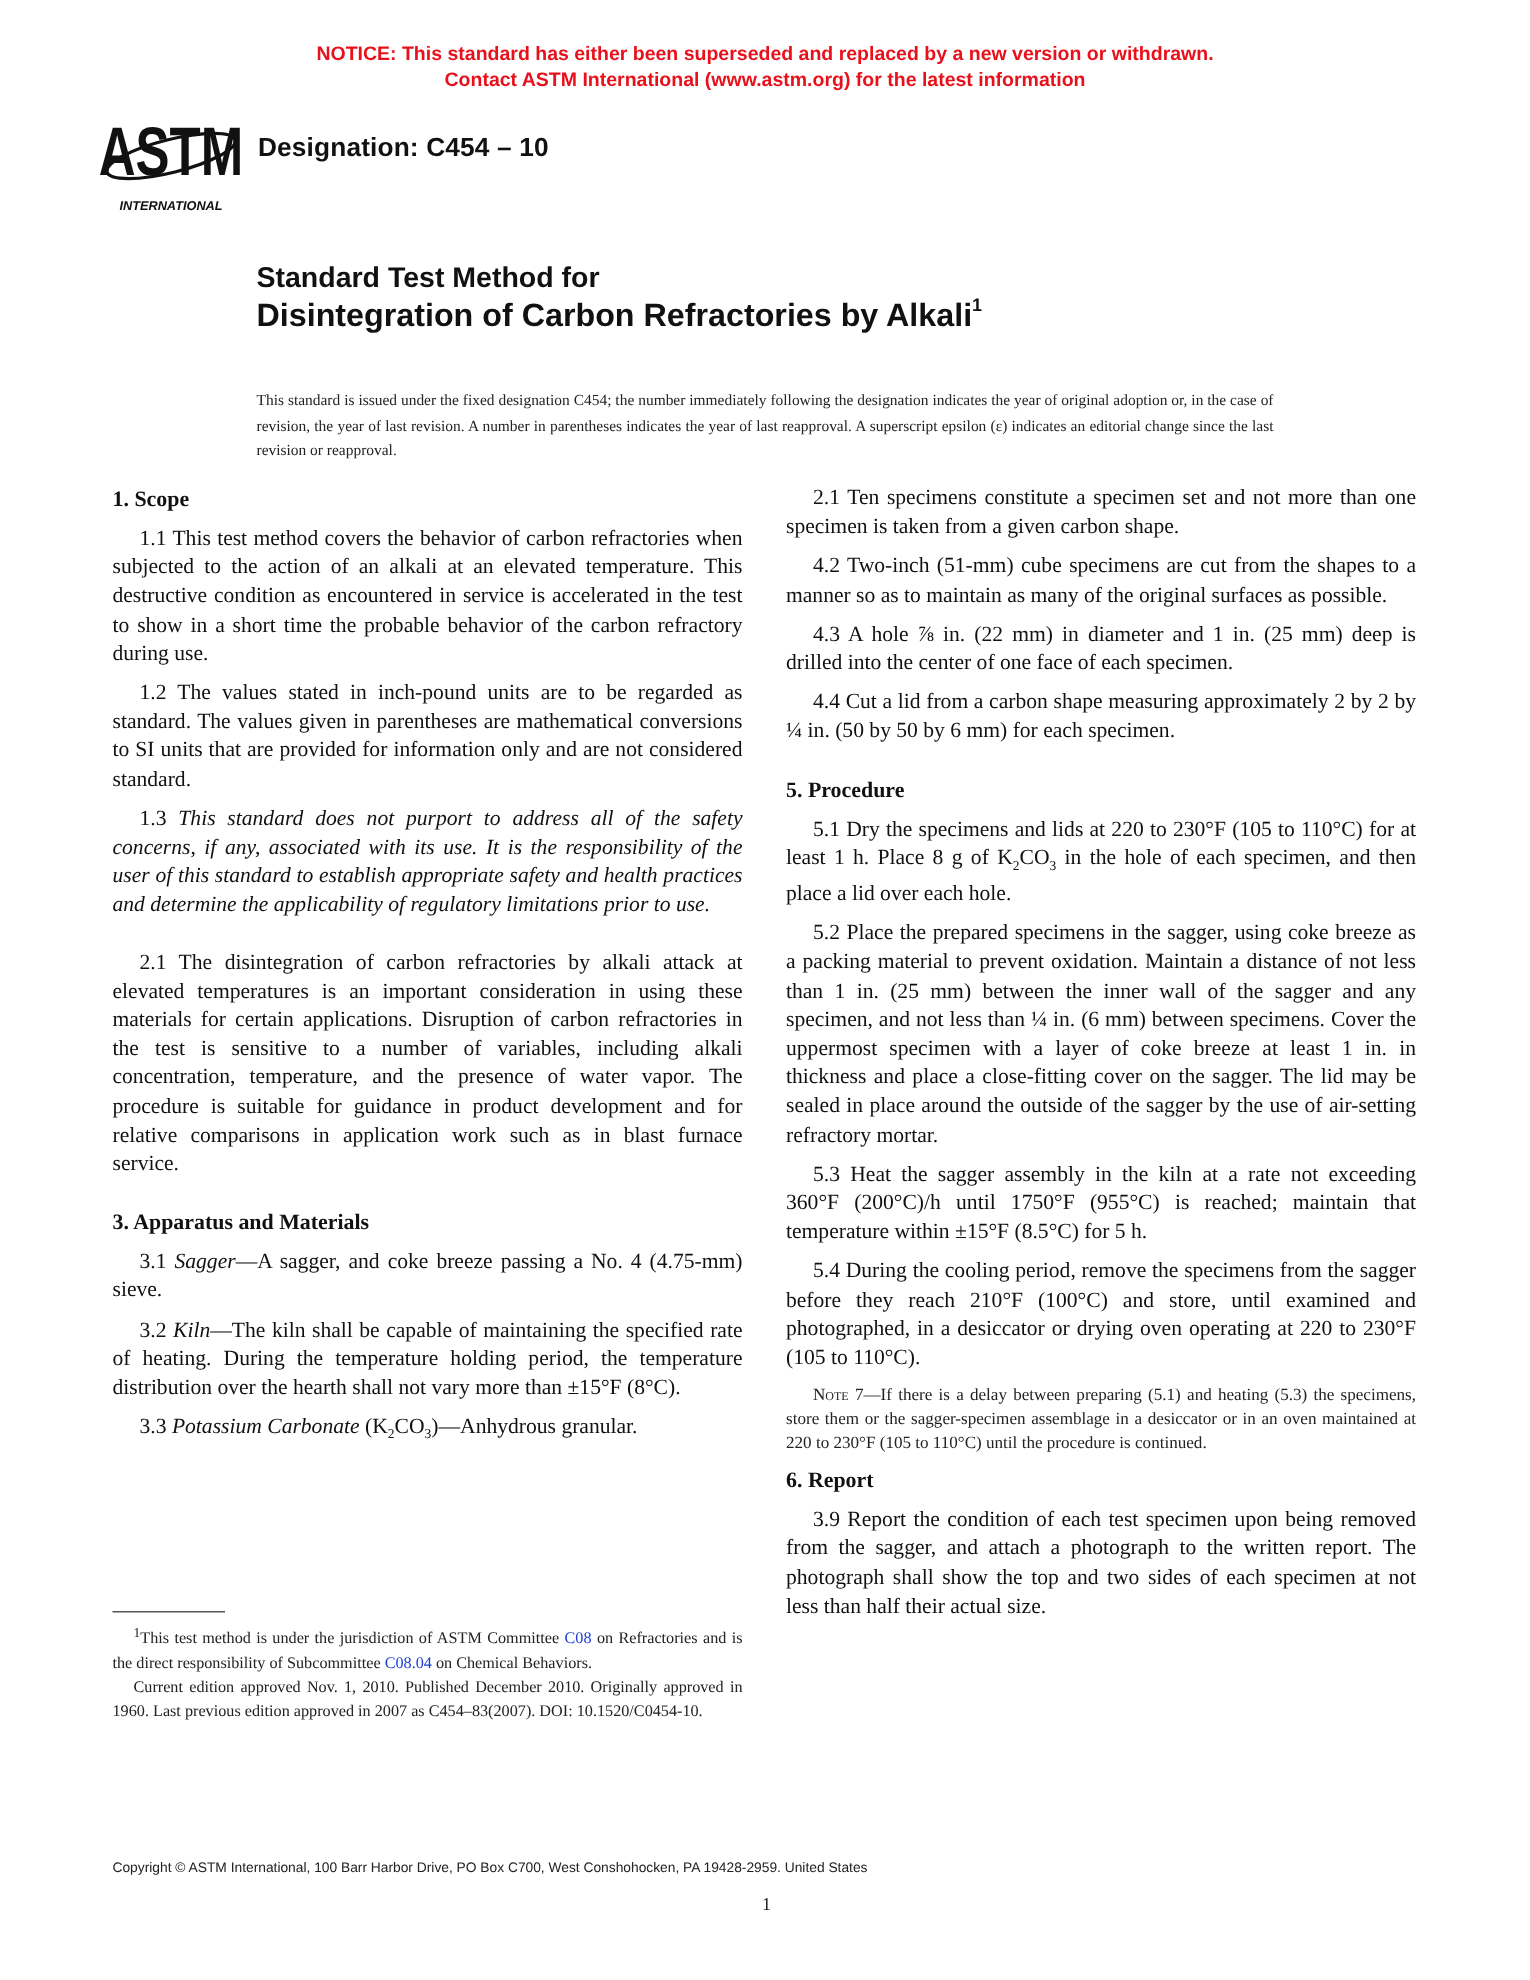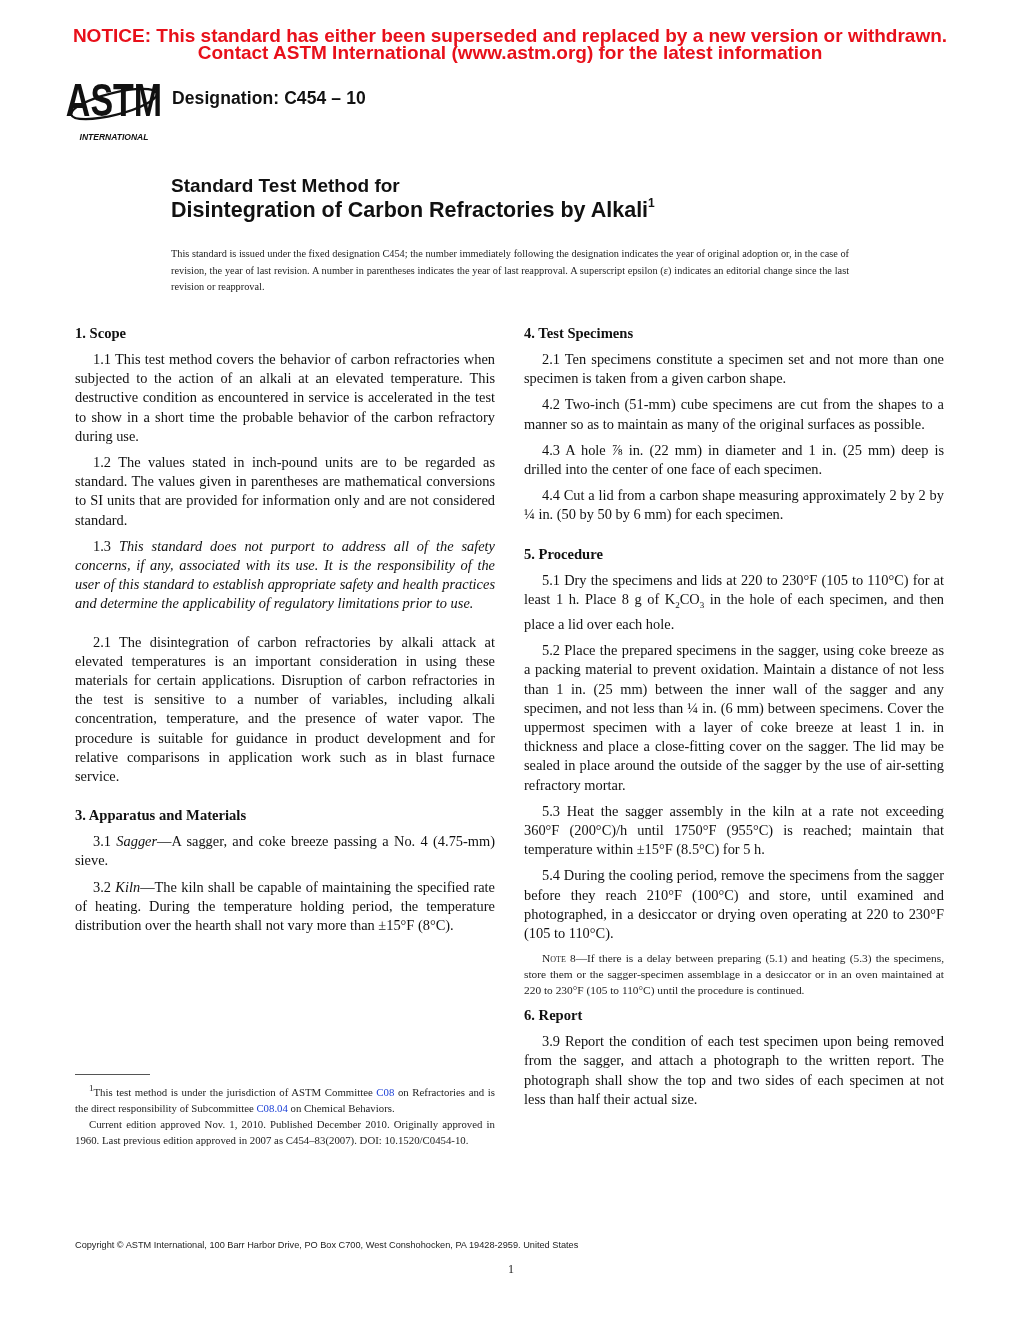--- a/index.html
+++ b/index.html
@@ -1,27 +1,27 @@
 <!DOCTYPE html>
 <html><head>
   <meta charset="utf-8">
   <style>
     html, body { margin: 0; padding: 0; background: #ffffff; }
     body { width: 1020px; height: 1320px; position: relative; overflow: hidden; color: #111; }
     .notice { position: absolute; top: 27px; left: 0; width: 1020px; text-align: center; color: #e8101a;
-      font-family: "Liberation Sans", sans-serif; font-weight: bold; font-size: 19px; line-height: 17px; }
+      font-family: "Liberation Sans", sans-serif; font-weight: bold; font-size: 13px; line-height: 17px; }
     .logo { position: absolute; left: 66px; top: 76px; width: 96px; height: 68px; }
     .designation { position: absolute; left: 172px; top: 88px; font-family: "Liberation Sans", sans-serif;
       font-size: 17.5px; font-weight: bold; color: #111; letter-spacing: 0.1px; text-align: center; }
     .title1 { position: absolute; left: 171px; top: 175px; font-family: "Liberation Sans", sans-serif;
       font-weight: bold; font-size: 19px; }
     .title2 { position: absolute; left: 171px; top: 198px; font-family: "Liberation Sans", sans-serif;
       font-weight: bold; font-size: 21.5px; }
     .title2 sup { font-size: 12px; position: relative; top: -2px; }
-    .preamble { position: absolute; left: 171px; top: 246px; width: 678px; font-family: "Liberation Serif", serif;
+    .preamble { position: absolute; left: 171px; top: 260px; width: 678px; font-family: "Liberation Serif", serif;
       font-size: 10.3px; line-height: 16.5px; text-align: justify; color: #222; }
     .col { position: absolute; top: 323px; width: 420px; font-family: "Liberation Serif", serif;
       font-size: 14.4px; line-height: 19.2px; text-align: justify; color: #111; }
     .col.left { left: 75px; }
     .col.right { left: 524px; }
     .col h2 { font-family: "Liberation Serif", serif; font-weight: bold; font-size: 14.6px; margin: 0 0 7px 0; line-height: 20px; }
     .col p { margin: 0 0 7px 0; text-indent: 18px; }
     .col p.it em { font-style: italic; }
     .col .sec-gap { height: 12px; }
     .note { font-size: 11.4px; line-height: 16px; text-indent: 18px; margin: 0 0 12px 0; color: #222; }
@@ -67,41 +67,41 @@
   <p>1.2  The values stated in inch-pound units are to be regarded as standard. The values given in parentheses are mathematical conversions to SI units that are provided for information only and are not considered standard.</p>
   <p class="it"><span>1.3 </span><em>This standard does not purport to address all of the safety concerns, if any, associated with its use. It is the responsibility of the user of this standard to establish appropriate safety and health practices and determine the applicability of regulatory limitations prior to use.</em></p>
   <div class="sec-gap"></div>
 
   <p>2.1  The disintegration of carbon refractories by alkali attack at elevated temperatures is an important consideration in using these materials for certain applications. Disruption of carbon refractories in the test is sensitive to a number of variables, including alkali concentration, temperature, and the presence of water vapor. The procedure is suitable for guidance in product development and for relative comparisons in application work such as in blast furnace service.</p>
   <div class="sec-gap"></div>
 
   <h2>3.  Apparatus and Materials</h2>
   <p><span>3.1 </span><em>Sagger</em><span>—A sagger, and coke breeze passing a No. 4 (4.75-mm) sieve.</span></p>
   <p><span>3.2 </span><em>Kiln</em><span>—The kiln shall be capable of maintaining the specified rate of heating. During the temperature holding period, the temperature distribution over the hearth shall not vary more than ±15°F (8°C).</span></p>
+  <p><span>3.3 </span><em>Potassium Carbonate</em><span> (K</span><sub>2</sub><span>CO</span><sub>3</sub><span>)—Anhydrous granular.</span></p>
 </div>
 
 <div class="footnote-rule"></div>
 <div class="footnotes">
   <p><sup>1</sup><span>This test method is under the jurisdiction of ASTM Committee </span><a>C08</a><span> on Refractories and is the direct responsibility of Subcommittee </span><a>C08.04</a><span> on Chemical Behaviors.</span></p>
   <p>Current edition approved Nov. 1, 2010. Published December 2010. Originally approved in 1960. Last previous edition approved in 2007 as C454–83(2007). DOI: 10.1520/C0454-10.</p>
 </div>
 
 <div class="col right">
-  <h2>4.  Test Specimens</h2>
   <p>2.1  Ten specimens constitute a specimen set and not more than one specimen is taken from a given carbon shape.</p>
   <p>4.2  Two-inch (51-mm) cube specimens are cut from the shapes to a manner so as to maintain as many of the original surfaces as possible.</p>
   <p>4.3  A hole ⅞ in. (22 mm) in diameter and 1 in. (25 mm) deep is drilled into the center of one face of each specimen.</p>
   <p>4.4  Cut a lid from a carbon shape measuring approximately 2 by 2 by ¼ in. (50 by 50 by 6 mm) for each specimen.</p>
   <div class="sec-gap"></div>
 
   <h2>5.  Procedure</h2>
   <p><span>5.1  Dry the specimens and lids at 220 to 230°F (105 to 110°C) for at least 1 h. Place 8 g of K</span><sub>2</sub><span>CO</span><sub>3</sub><span> in the hole of each specimen, and then place a lid over each hole.</span></p>
   <p>5.2  Place the prepared specimens in the sagger, using coke breeze as a packing material to prevent oxidation. Maintain a distance of not less than 1 in. (25 mm) between the inner wall of the sagger and any specimen, and not less than ¼ in. (6 mm) between specimens. Cover the uppermost specimen with a layer of coke breeze at least 1 in. in thickness and place a close-fitting cover on the sagger. The lid may be sealed in place around the outside of the sagger by the use of air-setting refractory mortar.</p>
   <p>5.3  Heat the sagger assembly in the kiln at a rate not exceeding 360°F (200°C)/h until 1750°F (955°C) is reached; maintain that temperature within ±15°F (8.5°C) for 5 h.</p>
   <p>5.4  During the cooling period, remove the specimens from the sagger before they reach 210°F (100°C) and store, until examined and photographed, in a desiccator or drying oven operating at 220 to 230°F (105 to 110°C).</p>
-  <p class="note"><span class="small-caps">Note 8</span><span>—If there is a delay between preparing (5.1) and heating (5.3) the specimens, store them or the sagger-specimen assemblage in a desiccator or in an oven maintained at 220 to 230°F (105 to 110°C) until the procedure is continued.</span></p>
+  <p class="note"><span class="small-caps">Note 7</span><span>—If there is a delay between preparing (5.1) and heating (5.3) the specimens, store them or the sagger-specimen assemblage in a desiccator or in an oven maintained at 220 to 230°F (105 to 110°C) until the procedure is continued.</span></p>
 
   <h2>6.  Report</h2>
   <p>3.9  Report the condition of each test specimen upon being removed from the sagger, and attach a photograph to the written report. The photograph shall show the top and two sides of each specimen at not less than half their actual size.</p>
 </div>
 
 <div class="copyright">Copyright © ASTM International, 100 Barr Harbor Drive, PO Box C700, West Conshohocken, PA 19428-2959. United States</div>
 <div class="pagenum">1</div>
 
 </body></html>

